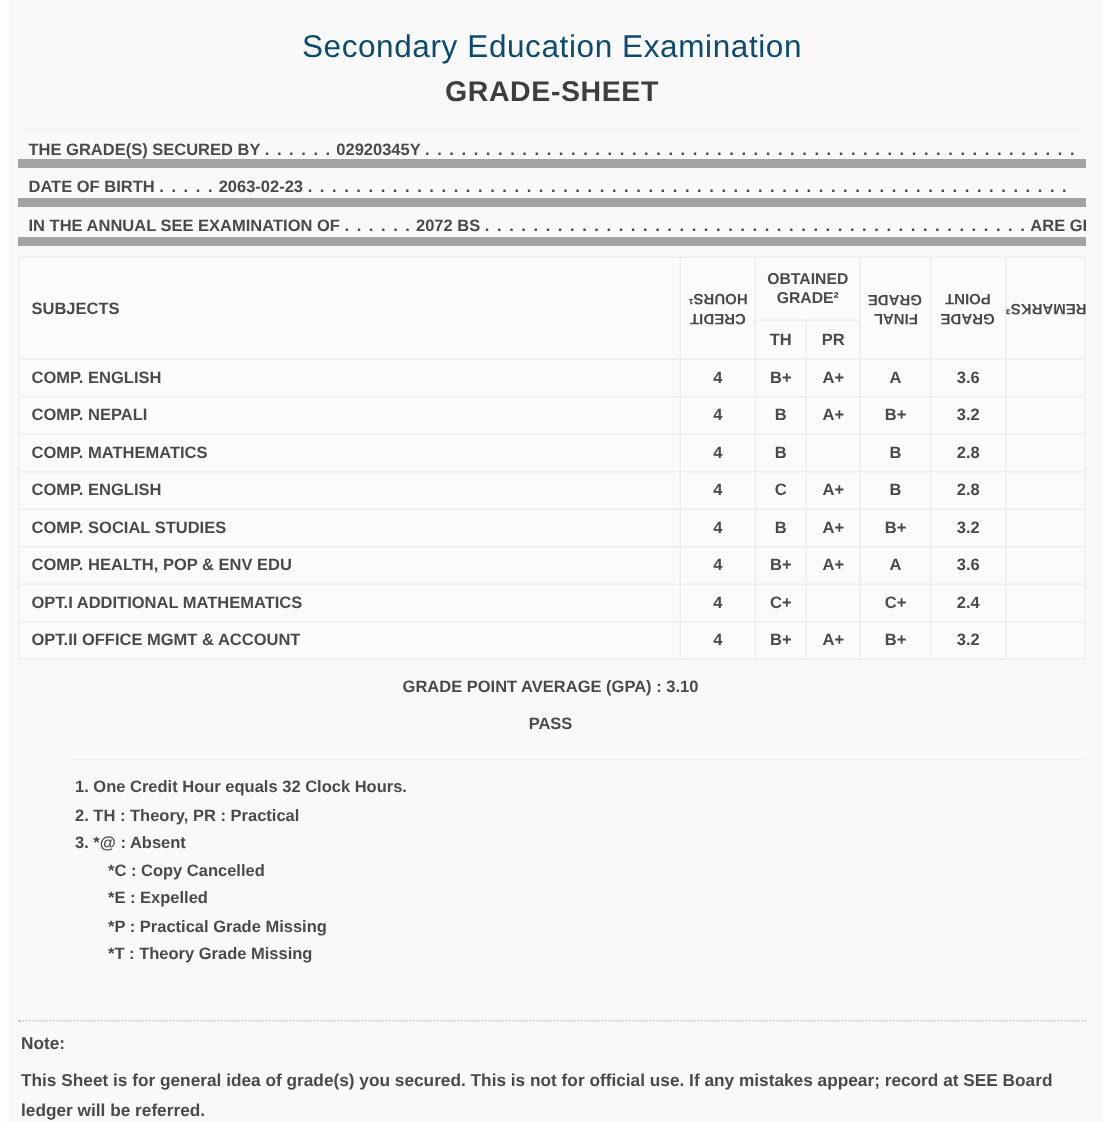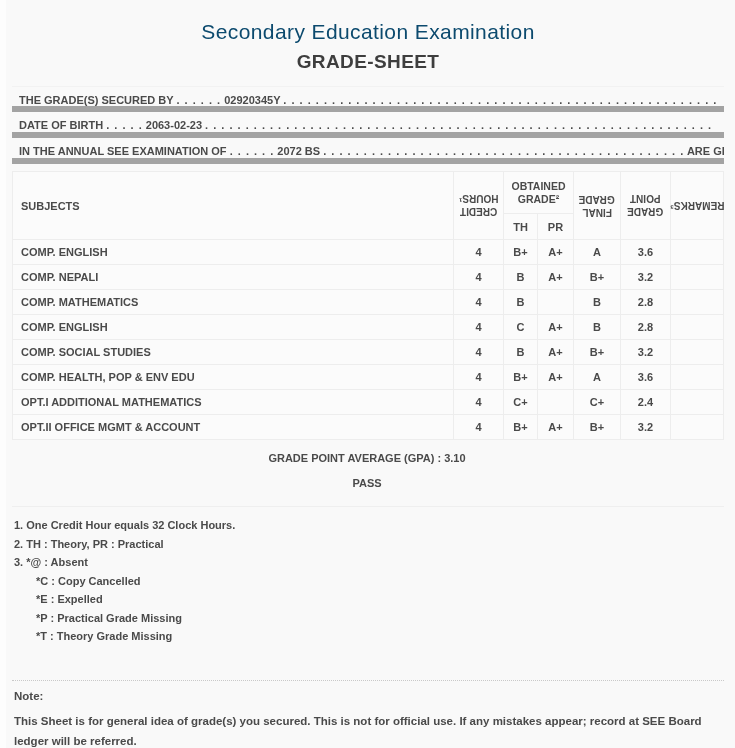--- a/index.html
+++ b/index.html
@@ -73,20 +73,21 @@
   .two-line span { display: block; font-size: 10.5px; line-height: 13px; }
 
   .summary { margin-top: 8px; text-align: center; padding-right: 2px; }
   .gpa-line { font-size: 11px; font-weight: bold; height: 20px; line-height: 20px; }
   .result-line { font-size: 11px; font-weight: bold; height: 26px; line-height: 30px; }
 
   .footnotes {
     margin-top: 12px;
     border-top: 1px solid #efefef;
     padding: 9px 0 0 2px;
+    margin-left: 36px;
   }
   .fn { font-size: 11px; font-weight: bold; line-height: 18.5px; }
   .fn.indent { padding-left: 22px; }
 
   .note {
     margin-top: 34px;
     border-top: 1px dotted #c9c9c9;
     padding: 6px 2px 0 2px;
   }
   .note-label { font-size: 11.5px; font-weight: bold; line-height: 18px; }

